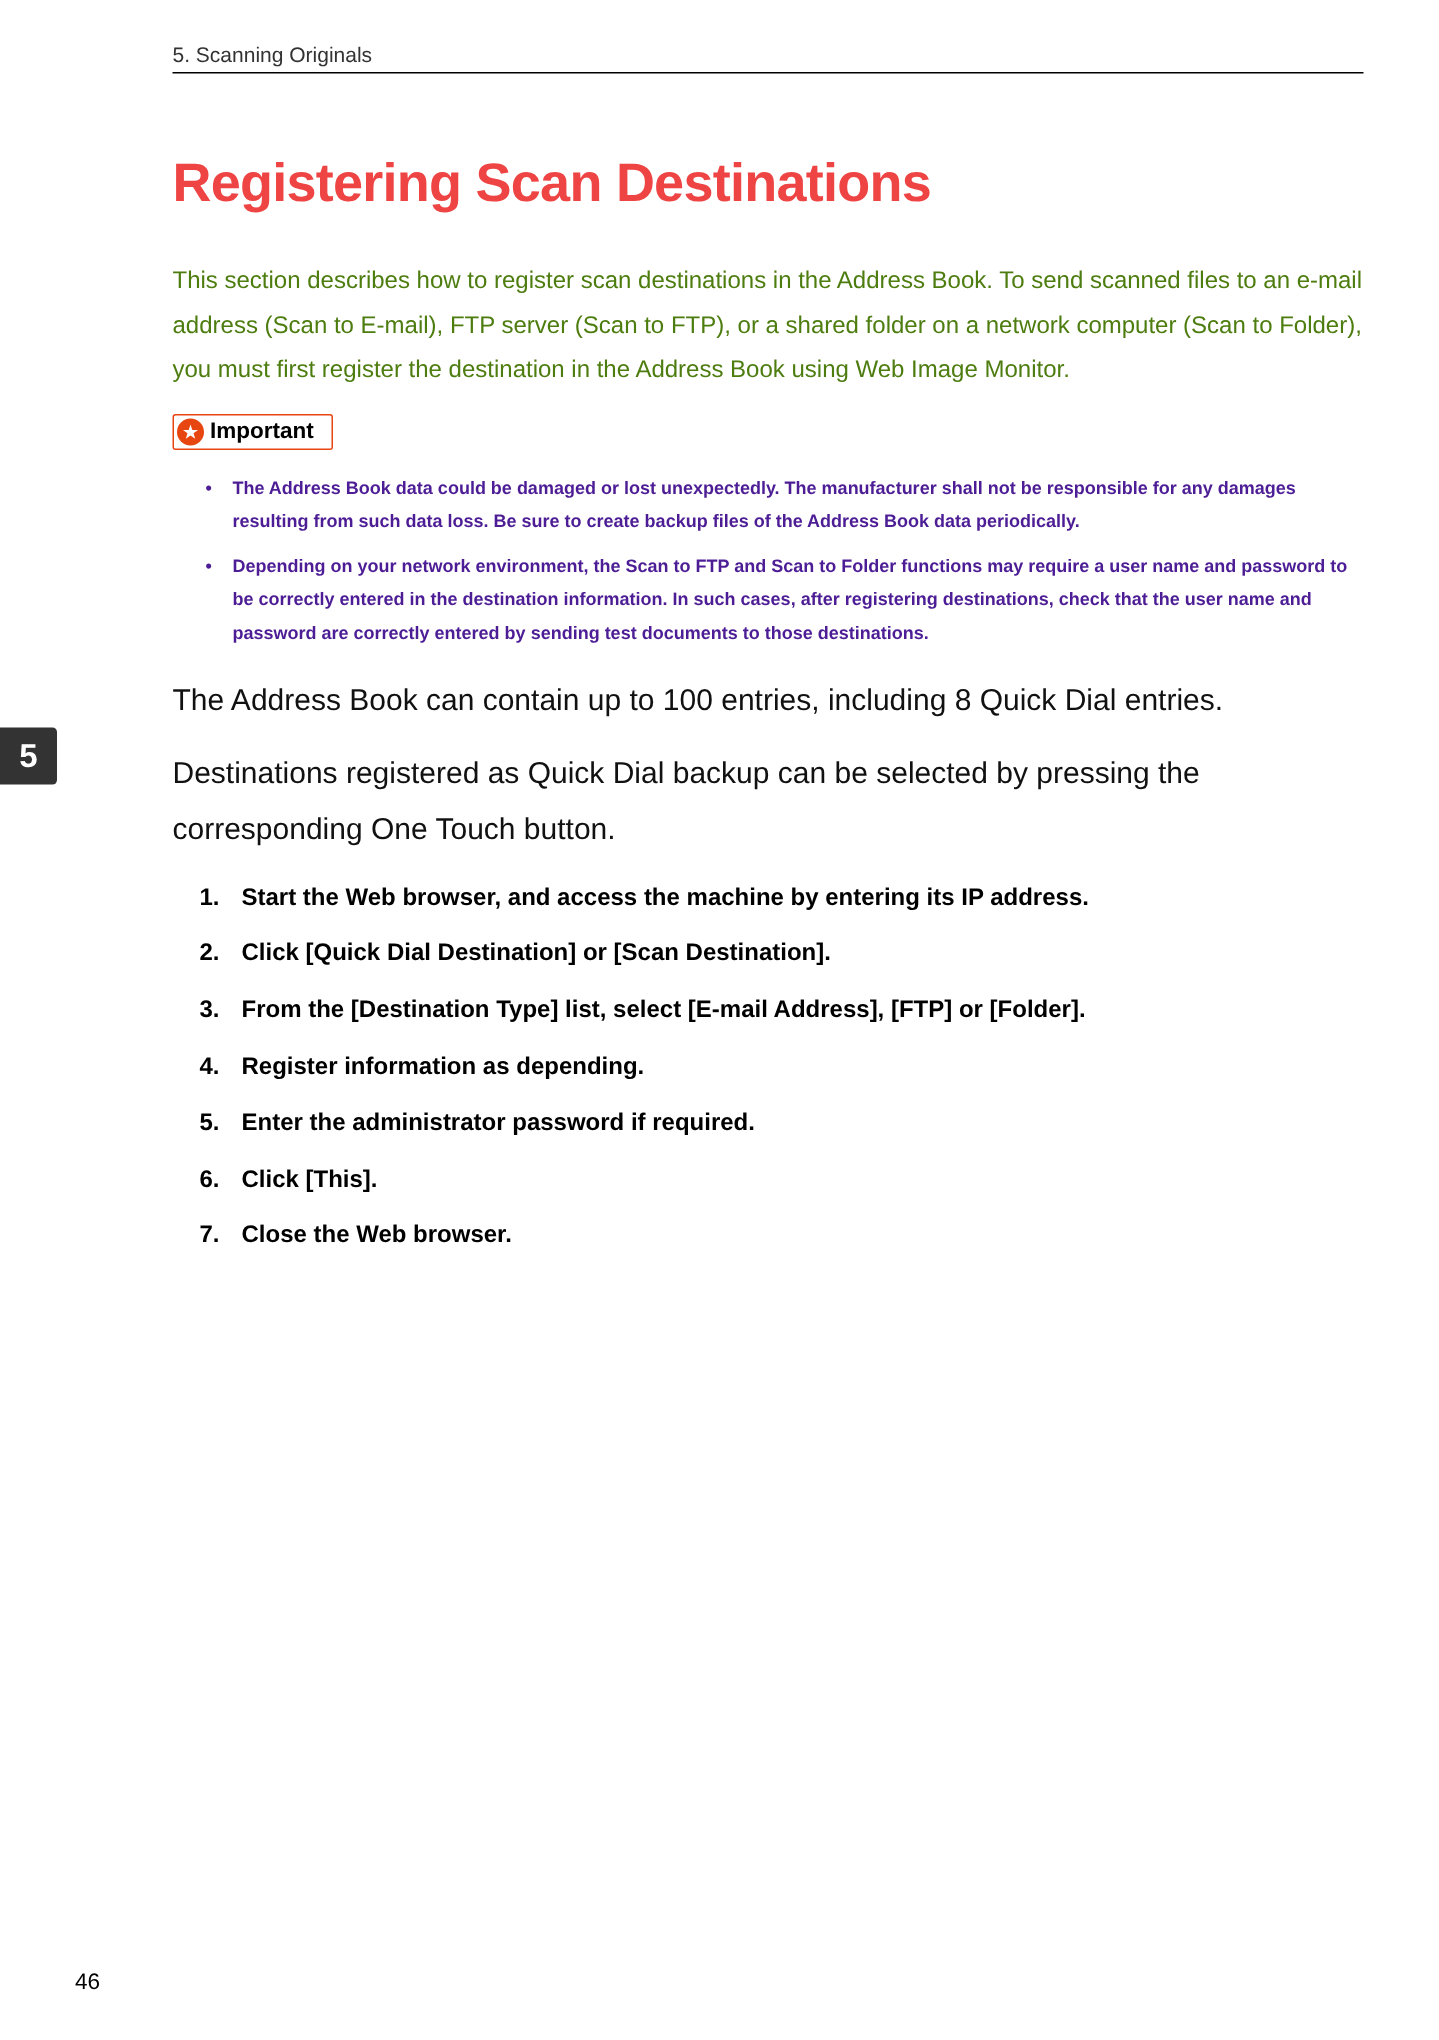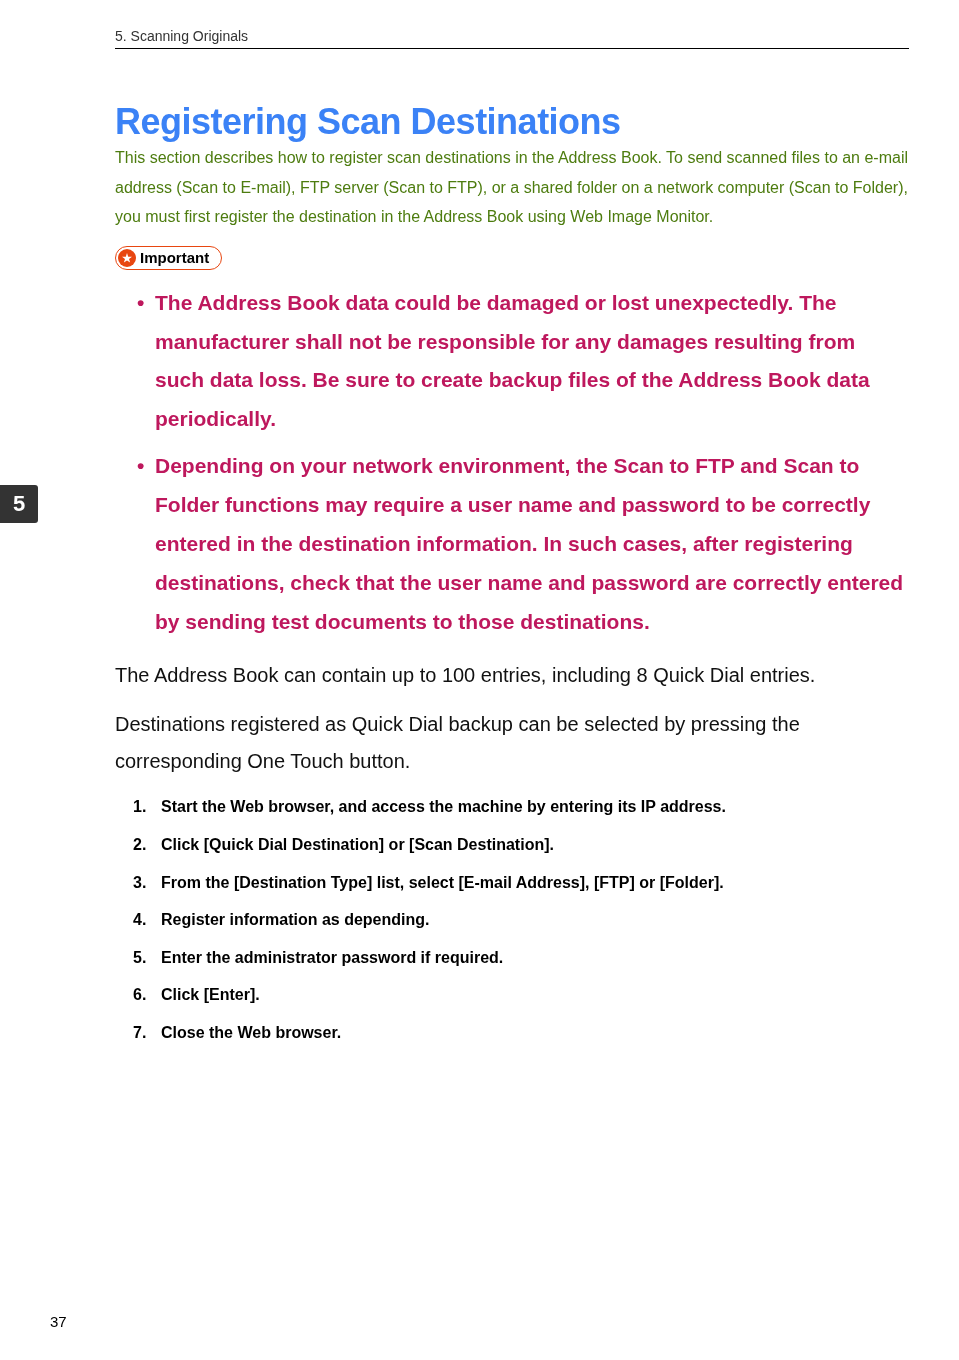--- a/index.html
+++ b/index.html
@@ -46,34 +46,35 @@
       font-weight: bold;
       border-radius: 0 3px 3px 0;
     }
     .content {
       margin-left: 65px;
       margin-right: 0;
     }
     .title {
       font-size: 36px;
       font-weight: bold;
-      color: #3b82f6;
+      color: #ef4444;
+      margin-bottom: 30px;
       letter-spacing: -0.5px;
     }
     .intro-text {
       font-size: 16px;
       line-height: 1.85;
       color: #4d7c0f;
       margin-bottom: 14px;
     }
     .important-badge {
       display: inline-flex;
       align-items: center;
       border: 1.5px solid #e84610;
-      border-radius: 12px;
+      border-radius: 2px;
       padding: 1px 12px 1px 2px;
       margin-bottom: 14px;
       height: 24px;
     }
     .important-icon {
       width: 18px;
       height: 18px;
       background: #e84610;
       border-radius: 50%;
       display: inline-flex;
@@ -91,25 +92,25 @@
       font-weight: bold;
       color: #000;
     }
     .bullet-list {
       list-style: none;
       margin-bottom: 16px;
     }
     .bullet-item {
       position: relative;
       padding-left: 40px;
-      font-size: 21px;
+      font-size: 12px;
       line-height: 1.85;
       margin-bottom: 8px;
       font-weight: bold;
-      color: #be185d;
+      color: #4c1d95;
     }
     .bullet-item::before {
       content: "•";
       position: absolute;
       left: 22px;
       top: 0;
       font-weight: bold;
     }
     .body-text {
       font-size: 20px;
@@ -196,22 +197,22 @@
       <li class="numbered-item">
         <span class="step-title">From the [Destination Type] list, select [E-mail Address], [FTP] or [Folder].</span>
       </li>
       <li class="numbered-item">
         <span class="step-title">Register information as depending.</span>
       </li>
       <li class="numbered-item">
         <span class="step-title">Enter the administrator password if required.</span>
       </li>
       <li class="numbered-item">
-        <span class="step-title">Click [Enter].</span>
+        <span class="step-title">Click [This].</span>
       </li>
       <li class="numbered-item">
         <span class="step-title">Close the Web browser.</span>
       </li>
     </ol>
   </div>
 </div>
 
-<div class="page-number">37</div>
+<div class="page-number">46</div>
 
 </body></html>

